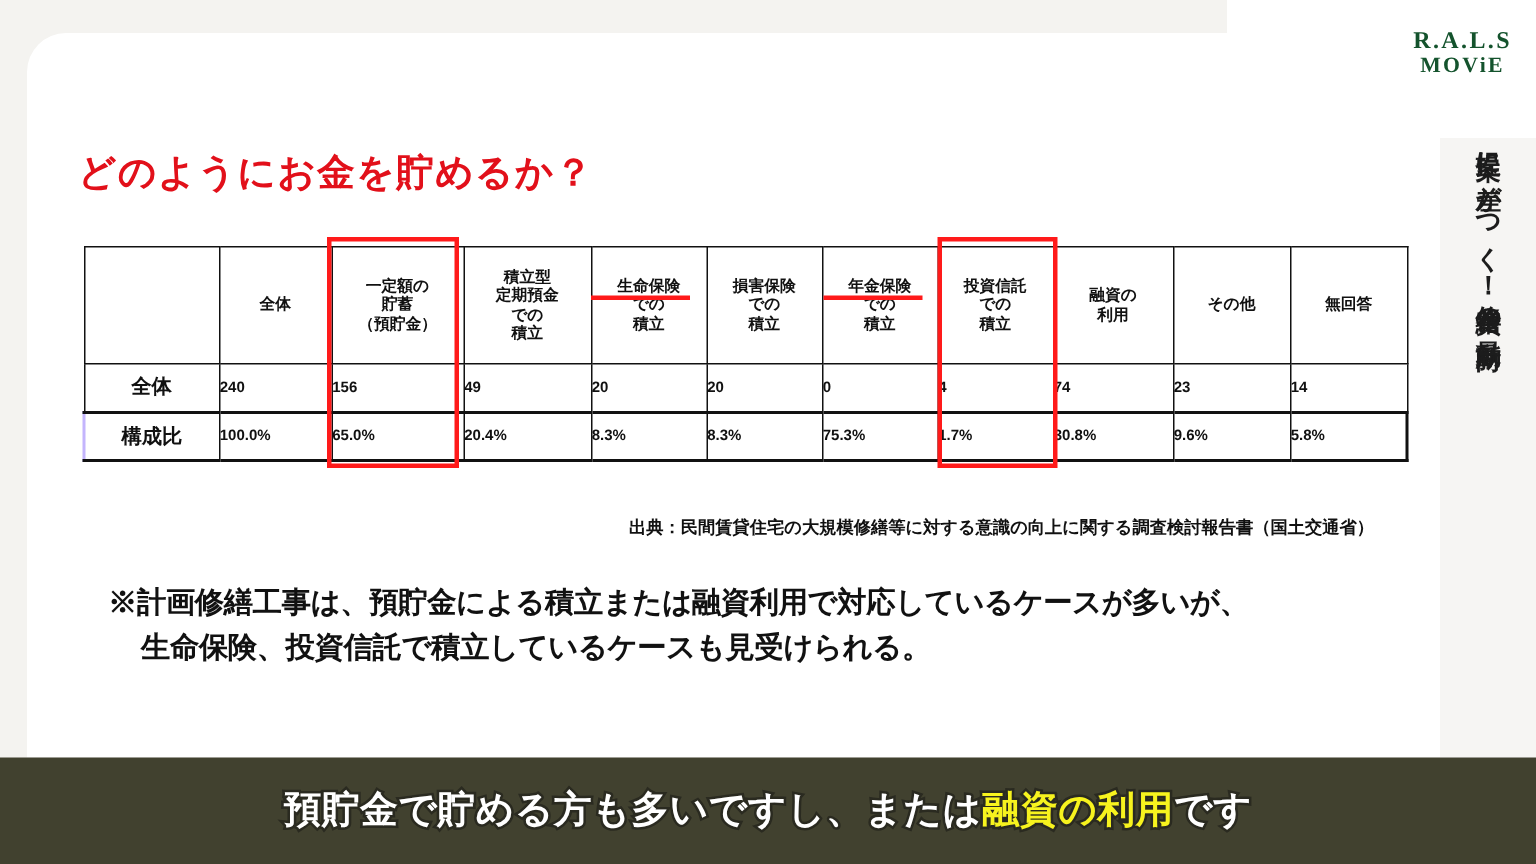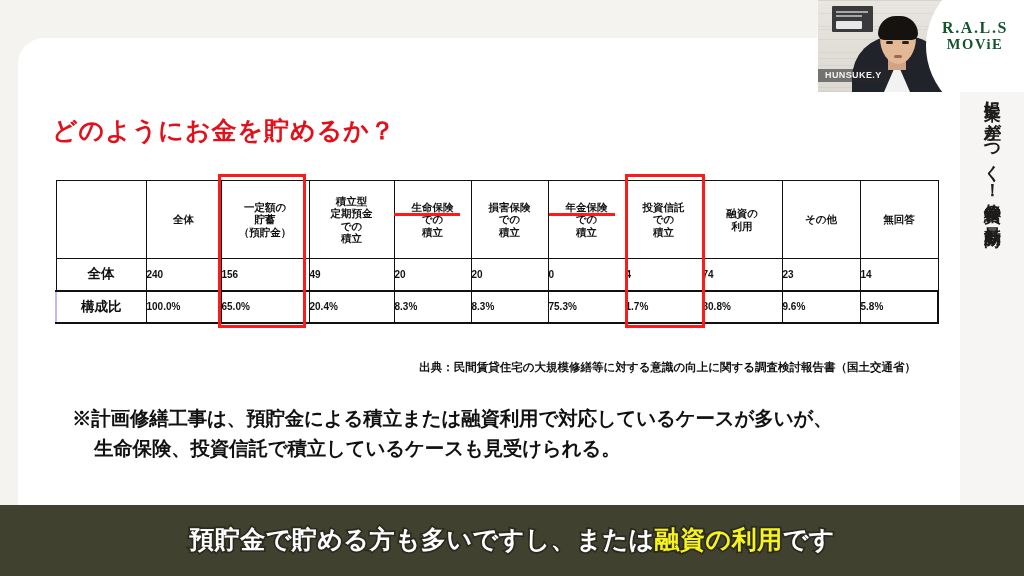--- a/index.html
+++ b/index.html
@@ -15,21 +15,20 @@
     background: #f4f3f0;
   }
 
   
   #slide-card {
     position: absolute;
     left: 18px; top: 22px;
     width: 1006px; height: 483px;
     background: #ffffff;
     border-top-left-radius: 26px;
-    margin-top: 16px;
   }
 
   
   #slide-title {
     position: absolute;
     left: 34px; top: 76px;
     font-size: 25px;
     font-weight: bold;
     letter-spacing: 1px;
     color: #e2101a;
@@ -357,37 +356,20 @@
     <div id="body-note">
       <span class="l1">※計画修繕工事は、預貯金による積立または融資利用で対応しているケースが多いが、</span>
       <span class="l2">生命保険、投資信託で積立しているケースも見受けられる。</span>
     </div>
   </div>
 
   <div id="side-strip"></div>
   <div id="side-vertical-title">提案に差がつく！修繕費の最新動向</div>
 
   <div id="cam-region">
-    <div id="cam-feed">
-      <div class="wall-lines"></div>
-      <div id="wall-card">
-        <span class="ln a"></span>
-          <span class="ln b"></span>
-          <span class="chip"></span>
-      </div>
-      <div id="person-suit"></div>
-      <div id="person-shirt"></div>
-      <div id="person-neck"></div>
-      <div id="person-head"></div>
-      <div id="person-hair"></div>
-      <span class="eye l"></span>
-      <span class="eye r"></span>
-      <span id="mouth"></span>
-      <div id="cam-name">HUNSUKE.Y</div>
-    </div>
     <div id="cam-mask"></div>
     <div id="brand-logo">
       <div class="b1">R.A.L.S</div>
       <div class="b2">MOViE</div>
     </div>
   </div>
 
   <div id="caption-band">
     <div id="caption-text">
       <span>預貯金で貯める方も多いですし、または</span><span class="hl">融資の利用</span><span>です</span>

